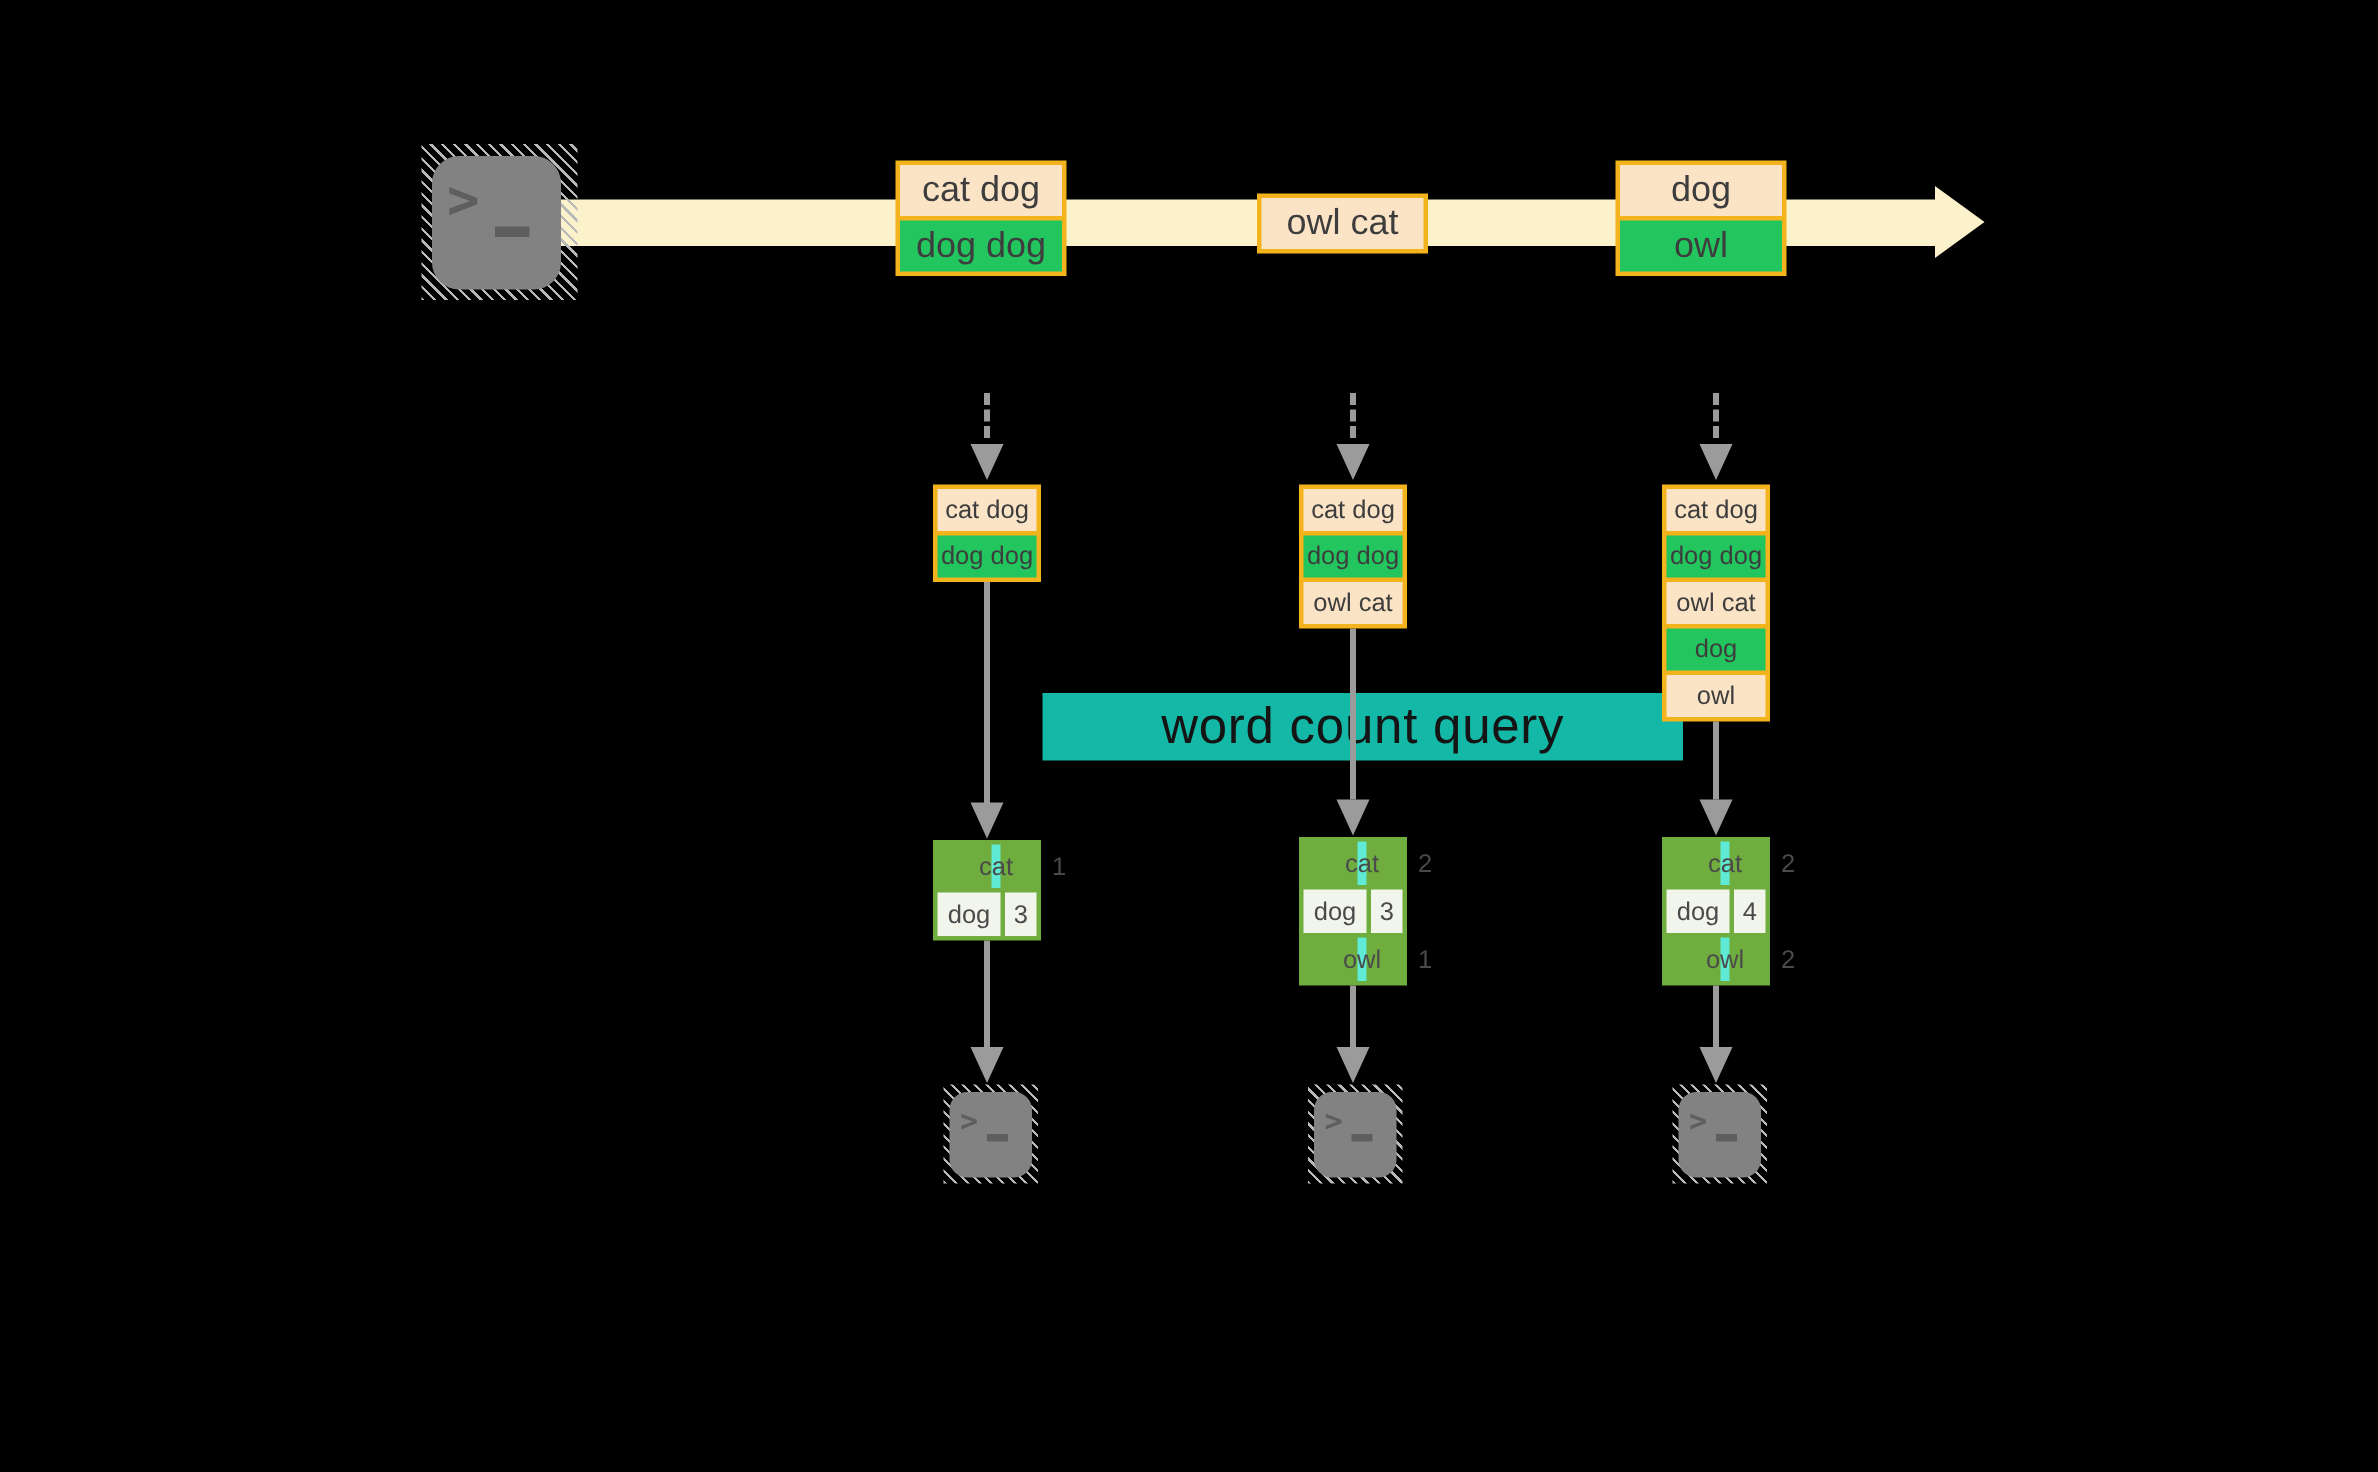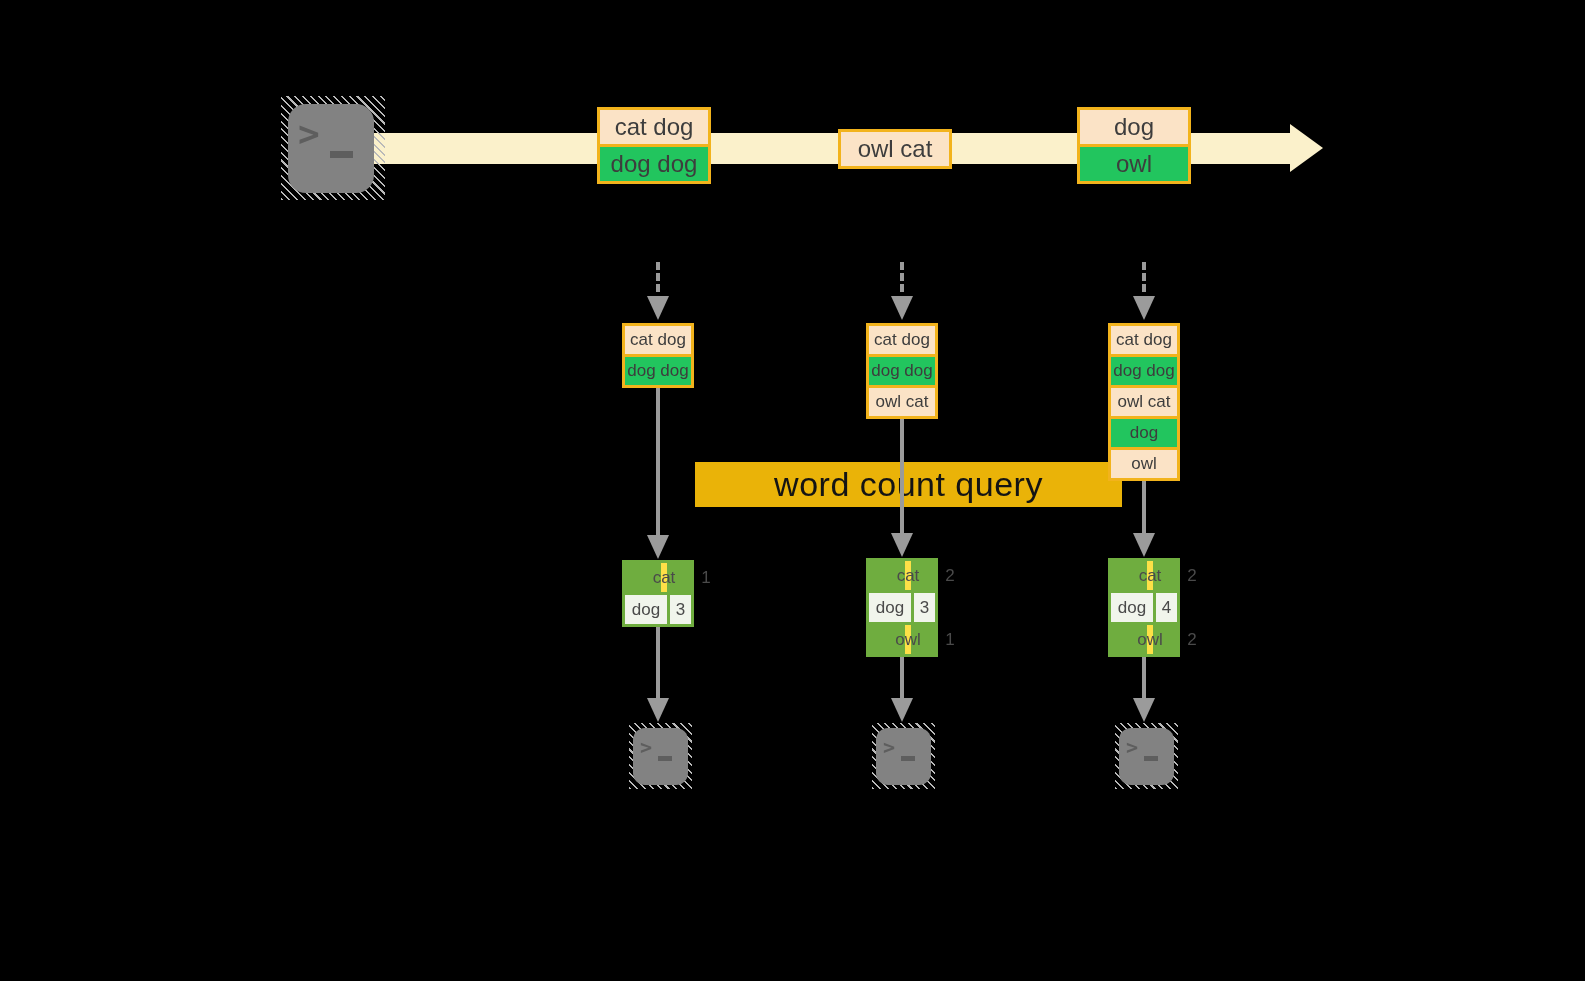--- a/index.html
+++ b/index.html
@@ -41,32 +41,32 @@
   .state-box .cell{width:66px;height:28px;font-size:17px;}
   
   .gtable{
     position:absolute;display:grid;grid-template-columns:42px 21px;gap:3px;padding:3px;
     background:#6fad3f;z-index:4;
   }
   .gtable .cell{
     display:flex;align-items:center;justify-content:center;height:29px;
     font-size:17px;color:#4a4a4a;background:#f1f5ec;
   }
-  .gtable .cell:nth-child(4n+1),.gtable .cell:nth-child(4n+2){background:#fde047;margin-left:36px;}
+  .gtable .cell:nth-child(4n+1),.gtable .cell:nth-child(4n+2){background:#5eead4;margin-left:36px;}
   
   .vline{position:absolute;width:4px;background:#9b9b9b;z-index:3;}
   .vdash{position:absolute;width:0;border-left:4px dashed #9b9b9b;z-index:3;}
   .ahead{
     position:absolute;width:0;height:0;z-index:3;
     border-left:11px solid transparent;border-right:11px solid transparent;
     border-top:24px solid #9b9b9b;
   }
   
   .qband{
-    position:absolute;left:695px;top:462px;width:427px;height:45px;background:#eab308;
+    position:absolute;left:695px;top:462px;width:427px;height:45px;background:#14b8a6;
     display:flex;align-items:center;justify-content:center;z-index:2;
   }
   .qband span{font-size:34px;color:#141414;letter-spacing:.5px;}
 </style>
 </head>
 <body>
 
 <div class="canvas">
 
   <div class="band"></div>

